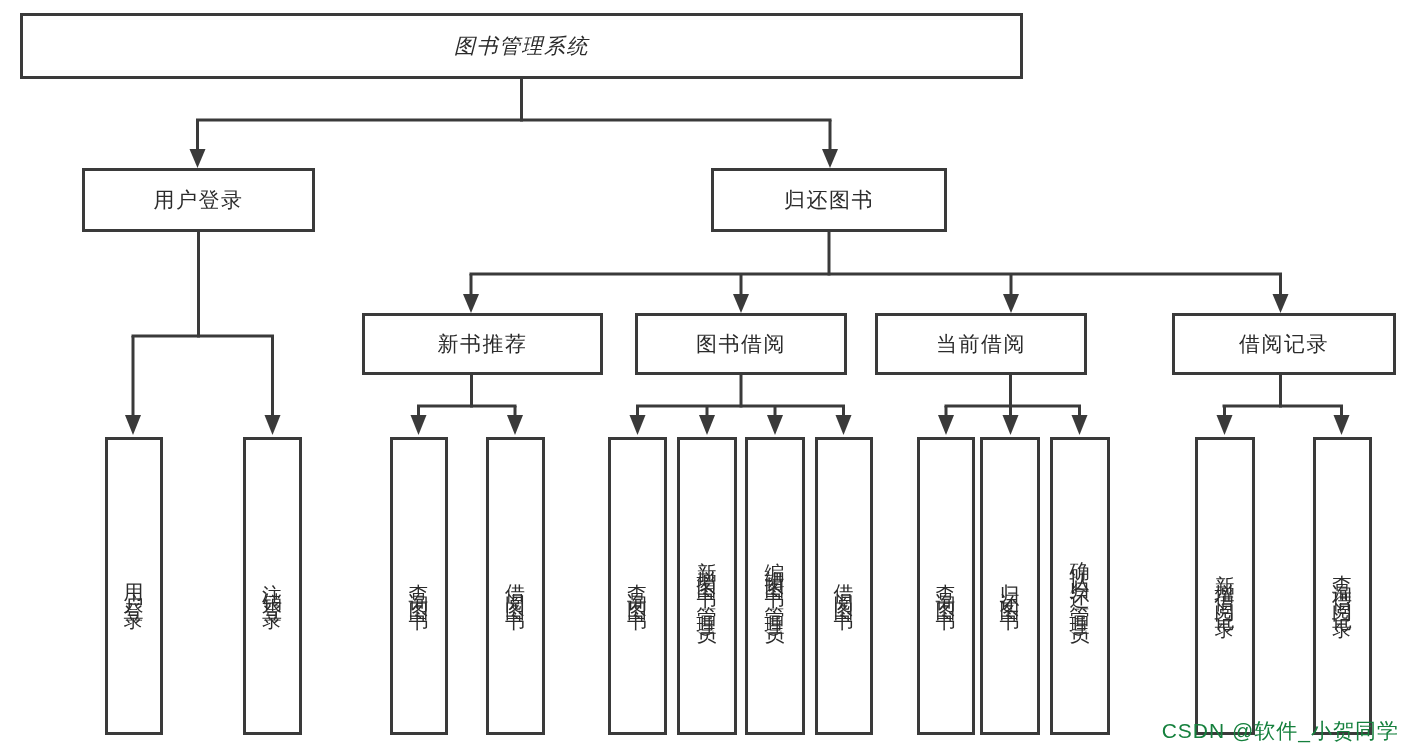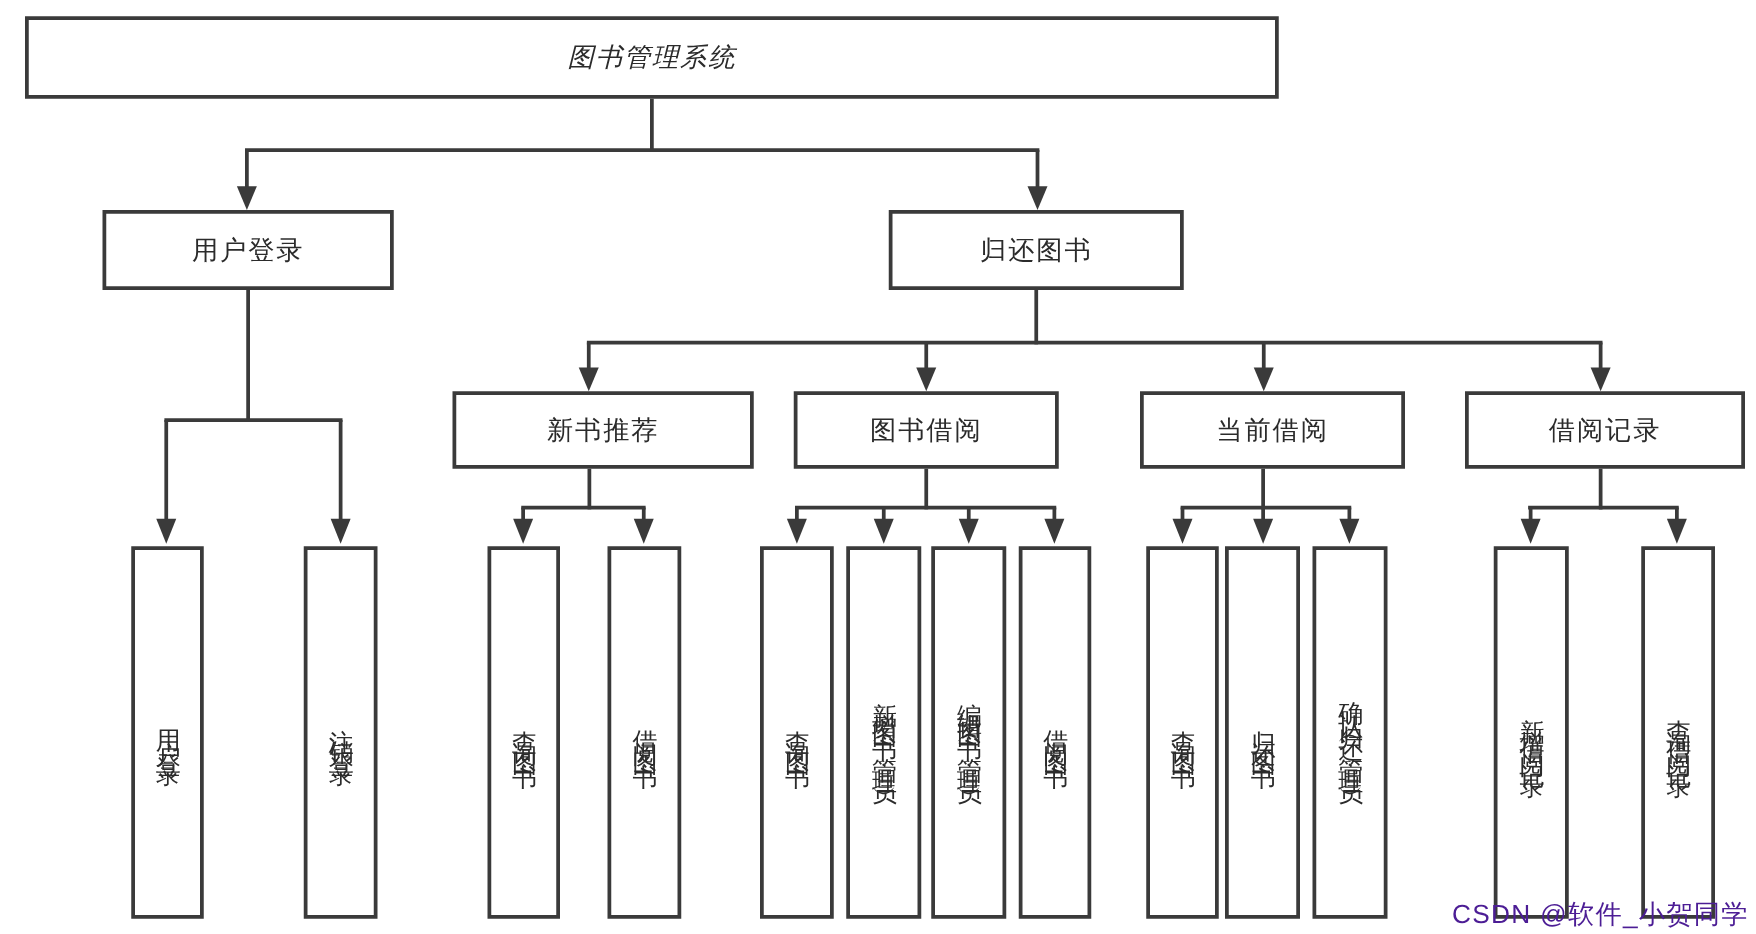--- a/index.html
+++ b/index.html
@@ -21,21 +21,21 @@
   .vbox{
     position:absolute;box-sizing:border-box;
     border:3px solid #3a3a3a;background:#ffffff;
     top:437px;height:298px;
     display:flex;align-items:center;justify-content:center;
     writing-mode:vertical-rl;text-orientation:mixed;
     font-size:20px;letter-spacing:9px;line-height:1;
   }
   .watermark{
     position:absolute;right:6px;bottom:2px;
-    font-size:21px;color:#4c1d95;letter-spacing:1px;
+    font-size:21px;color:#15803d;letter-spacing:1px;
     white-space:nowrap;
   }
 </style>
 </head>
 <body>
 
 <div class="canvas">
 
   <svg class="connector-svg" width="1405" height="747" viewBox="0 0 1405 747">
     <g stroke="#3a3a3a" stroke-width="3">
@@ -103,21 +103,21 @@
     </g>
   </svg>
 
   <div class="hbox" style="left:20px;top:13px;width:1003px;height:66px;font-style:italic;">图书管理系统</div>
 
   <div class="hbox" style="left:82px;top:168px;width:233px;height:64px;">用户登录</div>
   <div class="hbox" style="left:711px;top:168px;width:236px;height:64px;">归还图书</div>
 
   <div class="hbox" style="left:362px;top:313px;width:241px;height:62px;">新书推荐</div>
   <div class="hbox" style="left:635px;top:313px;width:212px;height:62px;">图书借阅</div>
-  <div class="hbox" style="left:912px;top:313px;width:212px;height:62px;">当前借阅</div>
+  <div class="hbox" style="left:875px;top:313px;width:212px;height:62px;">当前借阅</div>
   <div class="hbox" style="left:1172px;top:313px;width:224px;height:62px;">借阅记录</div>
 
   <div class="vbox" style="left:105px;width:58px;">用户登录</div>
   <div class="vbox" style="left:243px;width:59px;">注销登录</div>
 
   <div class="vbox" style="left:390px;width:58px;">查询图书</div>
   <div class="vbox" style="left:486px;width:59px;">借阅图书</div>
 
   <div class="vbox" style="left:608px;width:59px;">查询图书</div>
   <div class="vbox" style="left:677px;width:60px;">新增图书（管理员）</div>

